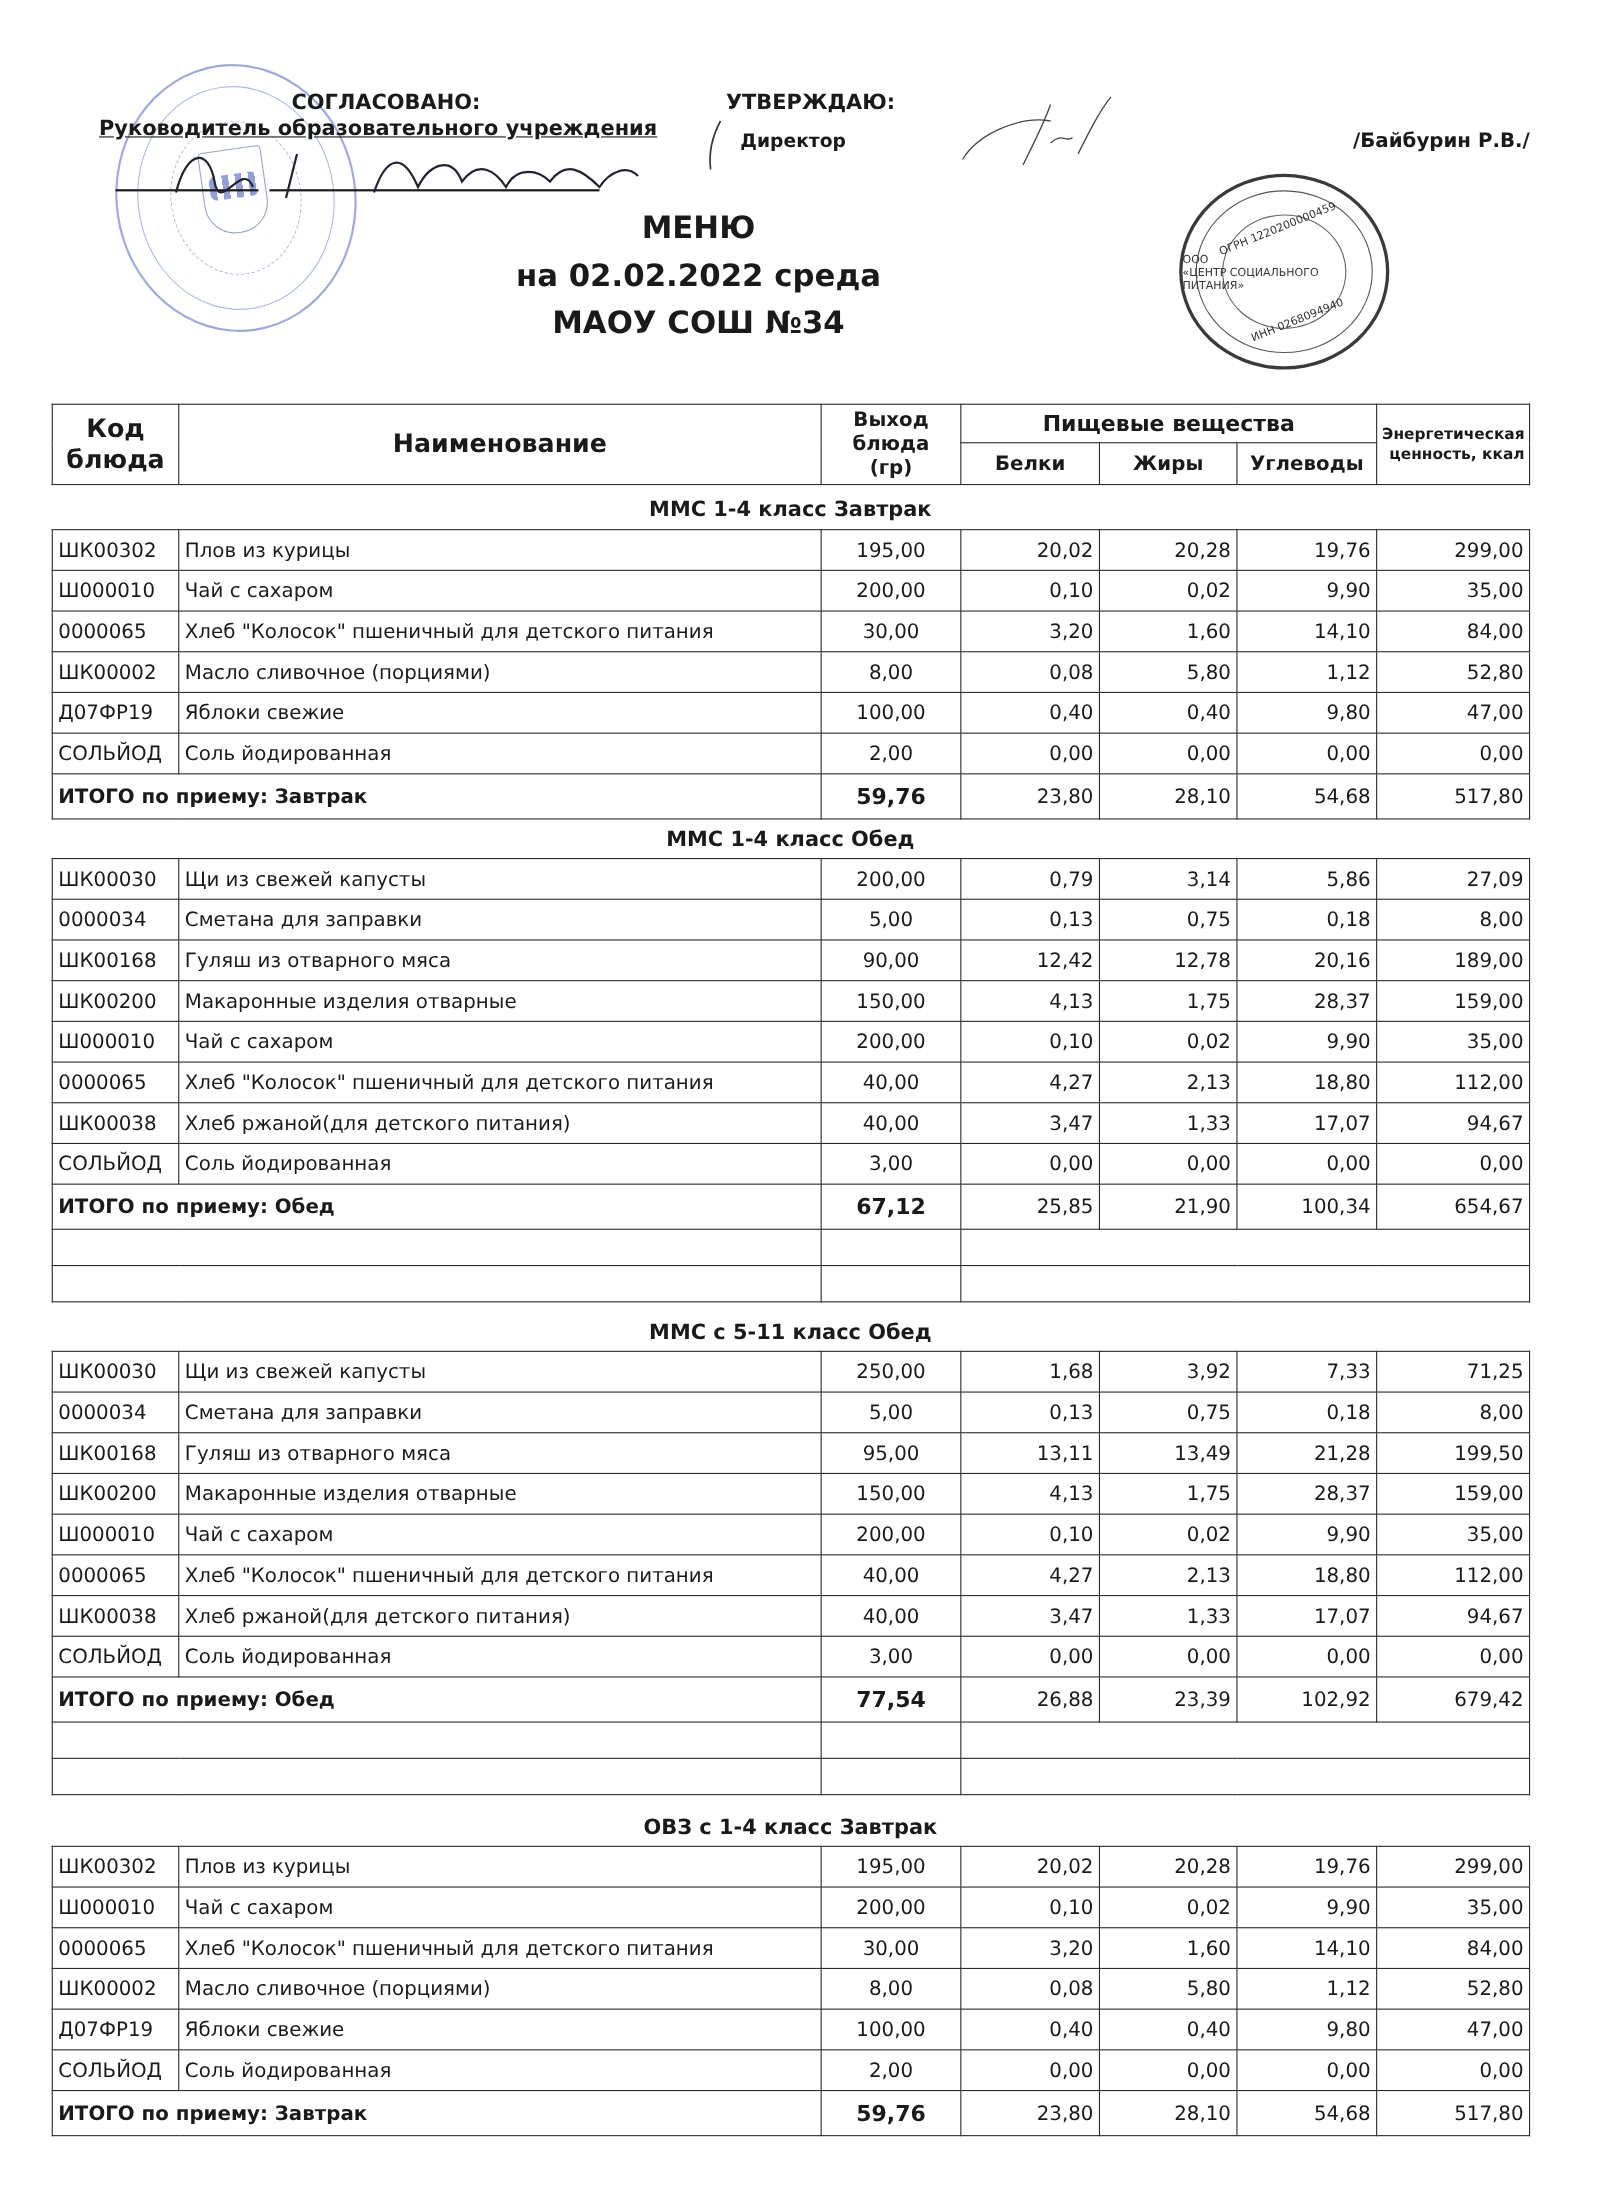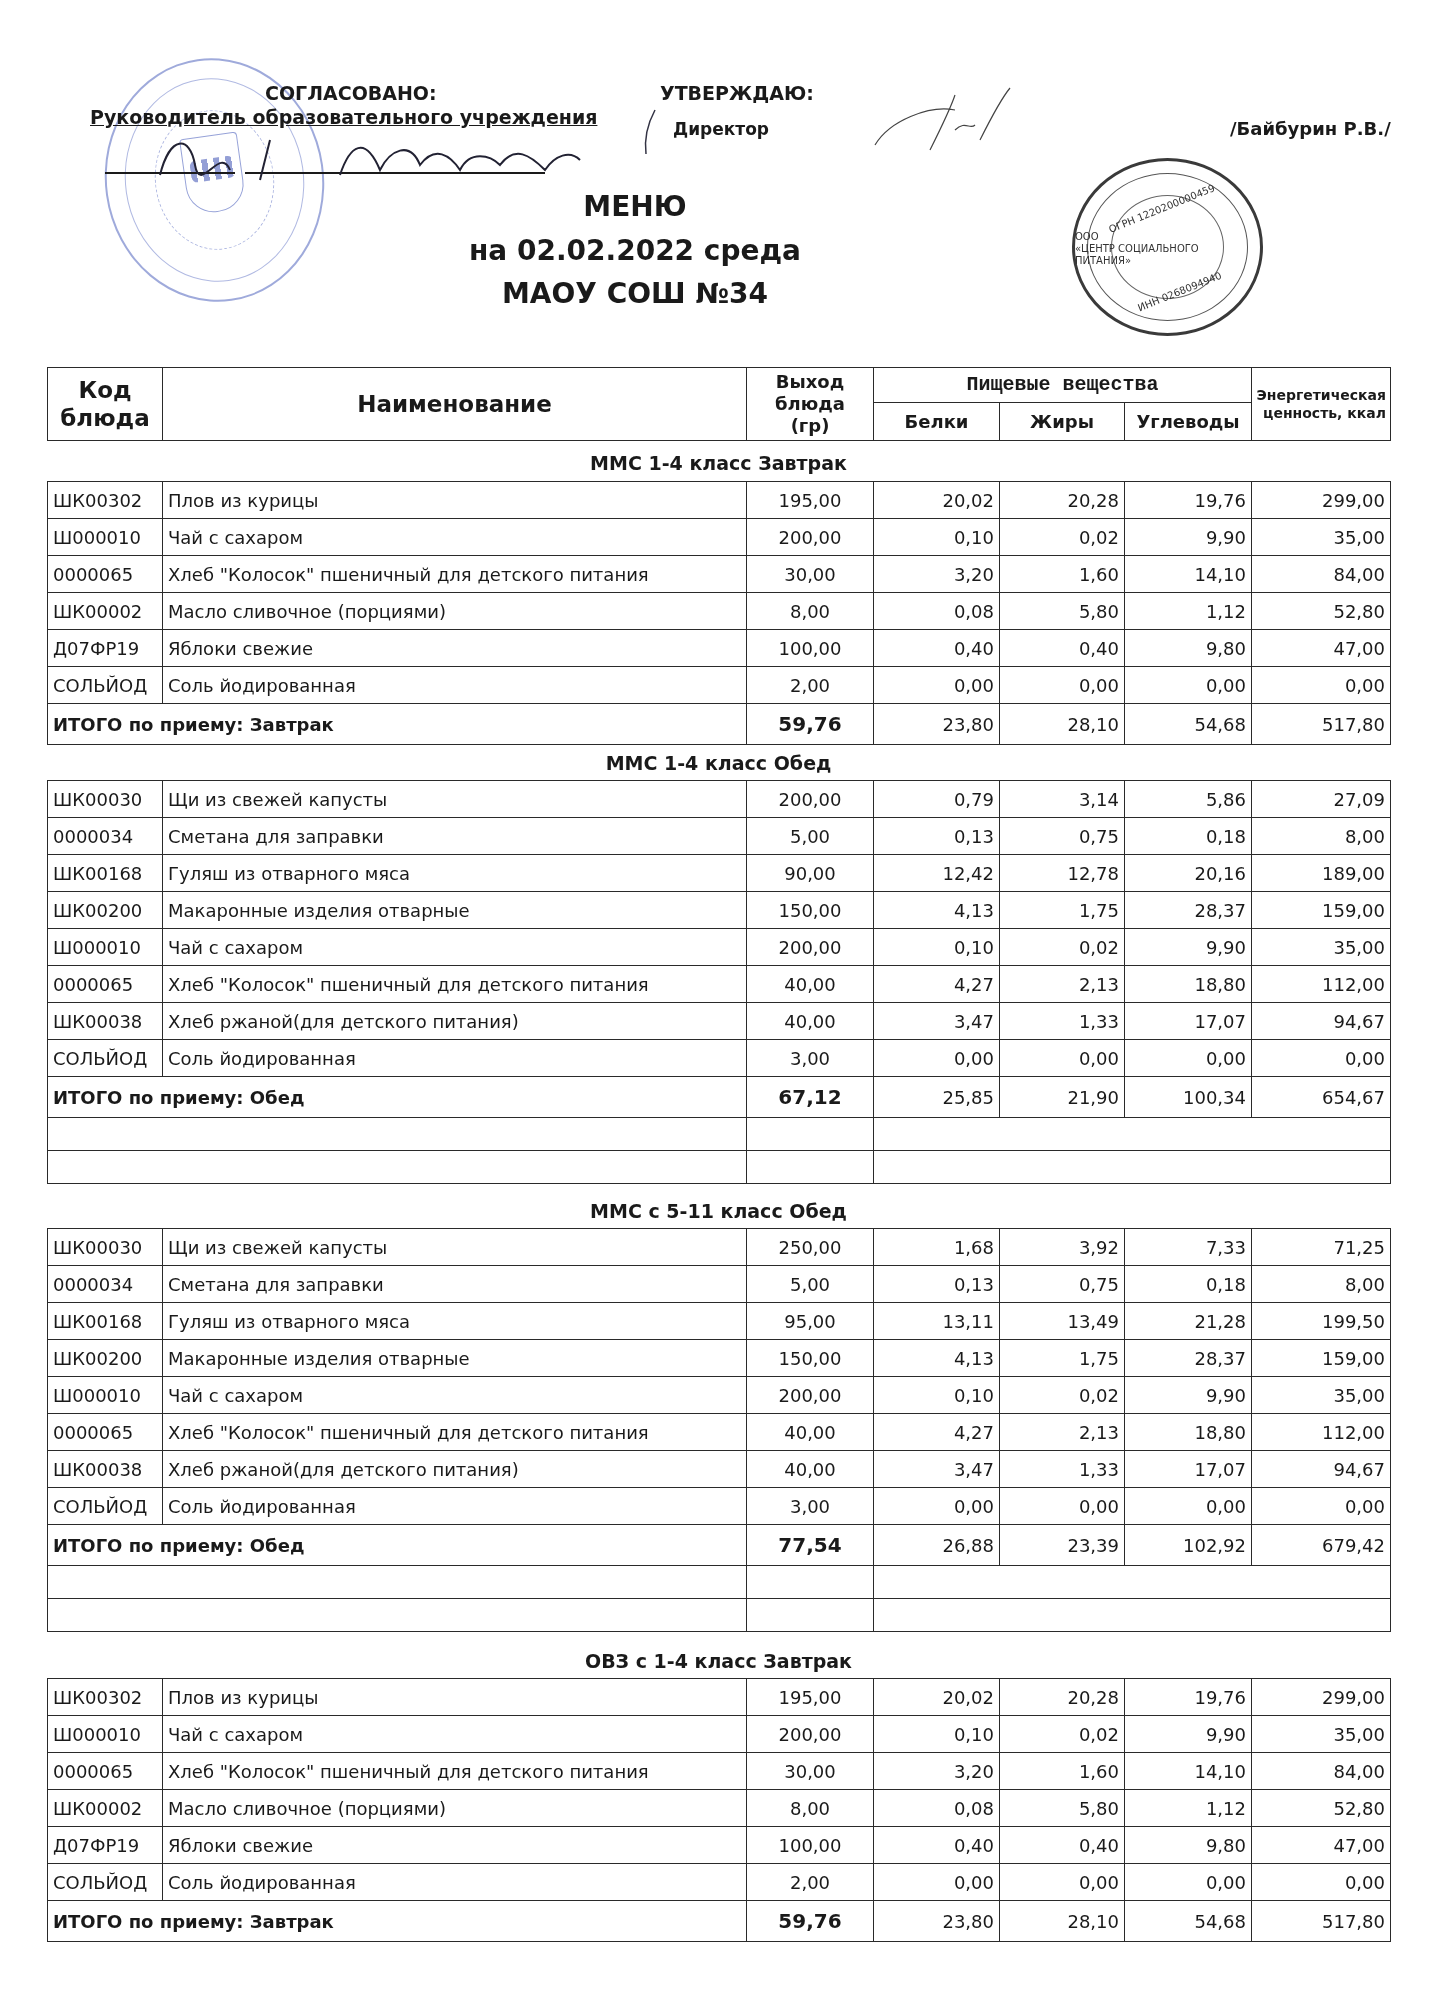--- a/index.html
+++ b/index.html
@@ -93,21 +93,21 @@
       <col class="c-b">
       <col class="c-z">
       <col class="c-u">
       <col class="c-e">
     </colgroup>
   <tbody>
       <tr>
     <td rowspan="2" class="big" style="height:72px; white-space:normal; padding:0 2px;">Код блюда</td>
     <td rowspan="2" class="big">Наименование</td>
     <td rowspan="2" class="mid" style="white-space:normal; padding:0 12px;">Выход блюда (гр)</td>
-    <td colspan="3" class="big" style="font-size:20px; height:34px;font-family:Liberation Mono, monospace;">Пищевые вещества</td>
+    <td colspan="3" class="big" style="font-size:20px; height:34px;">Пищевые вещества</td>
     <td rowspan="2" class="small" style="white-space:normal; word-break:break-all; padding:0 4px;">Энергетическая ценность, ккал</td>
   </tr>
   <tr>
     <td class="mid" style="height:36px;">Белки</td>
     <td class="mid">Жиры</td>
     <td class="mid">Углеводы</td>
   </tr>
 </tbody>
   </table>
 

